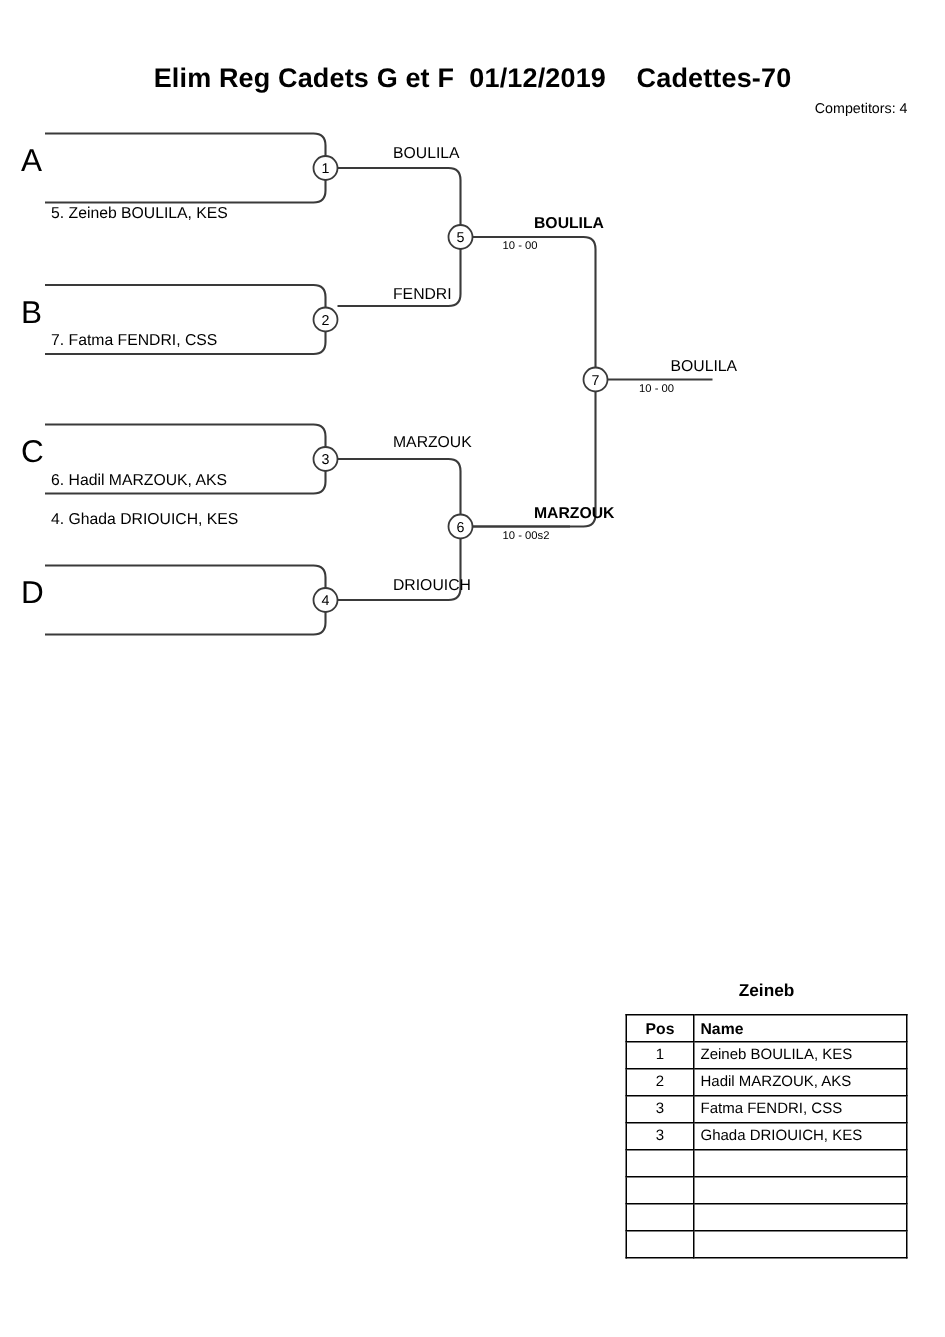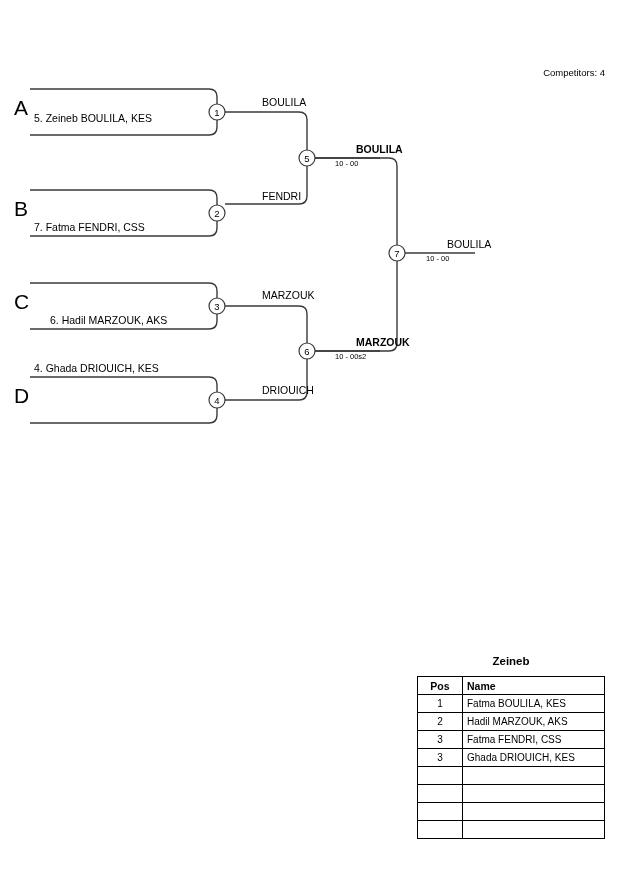--- a/index.html
+++ b/index.html
@@ -122,20 +122,21 @@
   }
   #results-table .col-name {
     text-align: left;
   }
 </style>
 </head>
 <body>
 
 <div id="sheet">
 
+  <div class="hdr-title">Elim Reg Cadets G et F  01/12/2019    Cadettes-70</div>
   <div class="hdr-competitors">Competitors: 4</div>
 
   <svg id="bracket-svg" viewBox="0 0 630 640">
     <g fill="none" stroke="#3a3a3a" stroke-width="1.4" stroke-linecap="butt">
 
       <path d="M 30,89  L 209,89  Q 217,89 217,97 L 217,127 Q 217,135 209,135 L 30,135"></path>
 
       <path d="M 30,190 L 209,190 Q 217,190 217,198 L 217,228 Q 217,236 209,236 L 30,236"></path>
 
       <path d="M 30,283 L 209,283 Q 217,283 217,291 L 217,321 Q 217,329 209,329 L 30,329"></path>
@@ -173,24 +174,24 @@
       <text x="307" y="354.5">6</text>
       <text x="397" y="256.5">7</text>
     </g>
   </svg>
 
   <div class="slot-letter" style="left:14px; top:97px;">A</div>
   <div class="slot-letter" style="left:14px; top:198px;">B</div>
   <div class="slot-letter" style="left:14px; top:291px;">C</div>
   <div class="slot-letter" style="left:14px; top:385px;">D</div>
 
-  <div class="competitor-name" style="left:34px; top:112px;">5. Zeineb BOULILA, KES</div>
+  <div class="competitor-name" style="left:34px; top:136px;">5. Zeineb BOULILA, KES</div>
   <div class="competitor-name" style="left:34px; top:221px;text-align:right;">7. Fatma FENDRI, CSS</div>
-  <div class="competitor-name" style="left:34px; top:314px;margin-left:16px;">6. Hadil MARZOUK, AKS</div>
-  <div class="competitor-name" style="left:34px; top:362px;">4. Ghada DRIOUICH, KES</div>
+  <div class="competitor-name" style="left:34px; top:314px;">6. Hadil MARZOUK, AKS</div>
+  <div class="competitor-name" style="left:34px; top:340px;">4. Ghada DRIOUICH, KES</div>
 
   <div class="winner-label" style="left:229px; top:96px;">BOULILA</div>
   <div class="winner-label" style="left:229px; top:190px;">FENDRI</div>
   <div class="winner-label" style="left:229px; top:289px;">MARZOUK</div>
   <div class="winner-label" style="left:229px; top:384px;">DRIOUICH</div>
 
   <div class="winner-label bold" style="left:323px; top:143px;">BOULILA</div>
   <div class="score-label" style="left:325px; top:159px;">10 - 00</div>
 
   <div class="winner-label bold" style="left:323px; top:336px;">MARZOUK</div>
@@ -204,21 +205,21 @@
   <table id="results-table">
     <thead>
       <tr>
         <th class="col-pos">Pos</th>
         <th class="col-name">Name</th>
       </tr>
     </thead>
     <tbody>
       <tr>
         <td class="col-pos">1</td>
-        <td class="col-name">Fatma BOULILA, KES</td>
+        <td class="col-name">Zeineb BOULILA, KES</td>
       </tr>
       <tr>
         <td class="col-pos">2</td>
         <td class="col-name">Hadil MARZOUK, AKS</td>
       </tr>
       <tr>
         <td class="col-pos">3</td>
         <td class="col-name">Fatma FENDRI, CSS</td>
       </tr>
       <tr>

